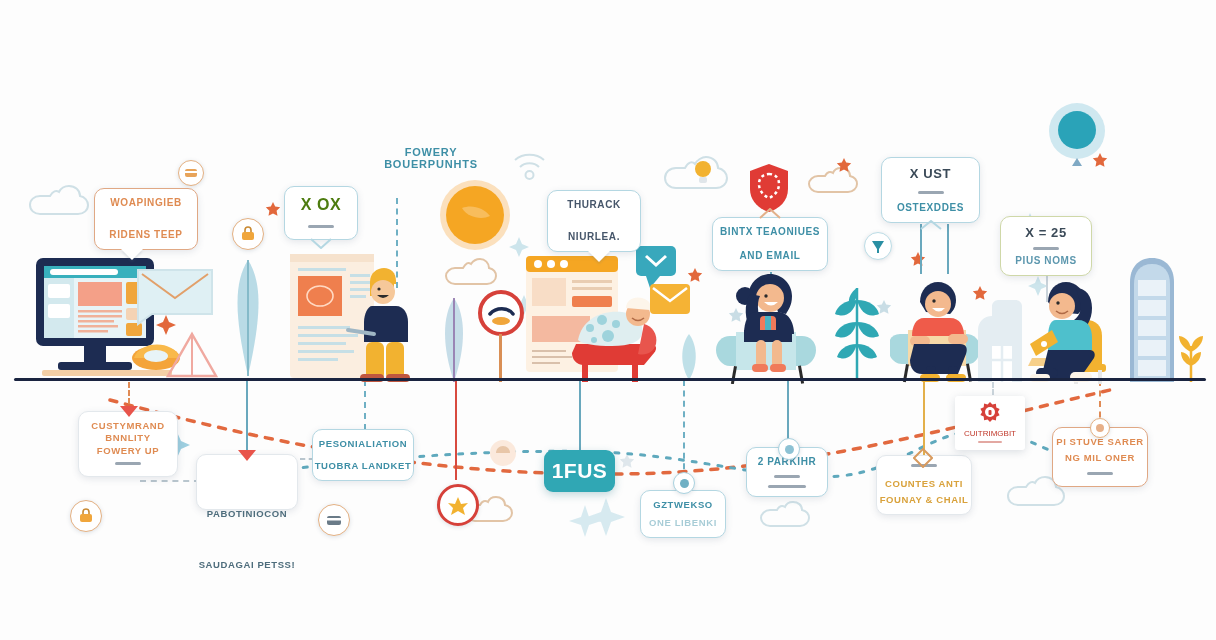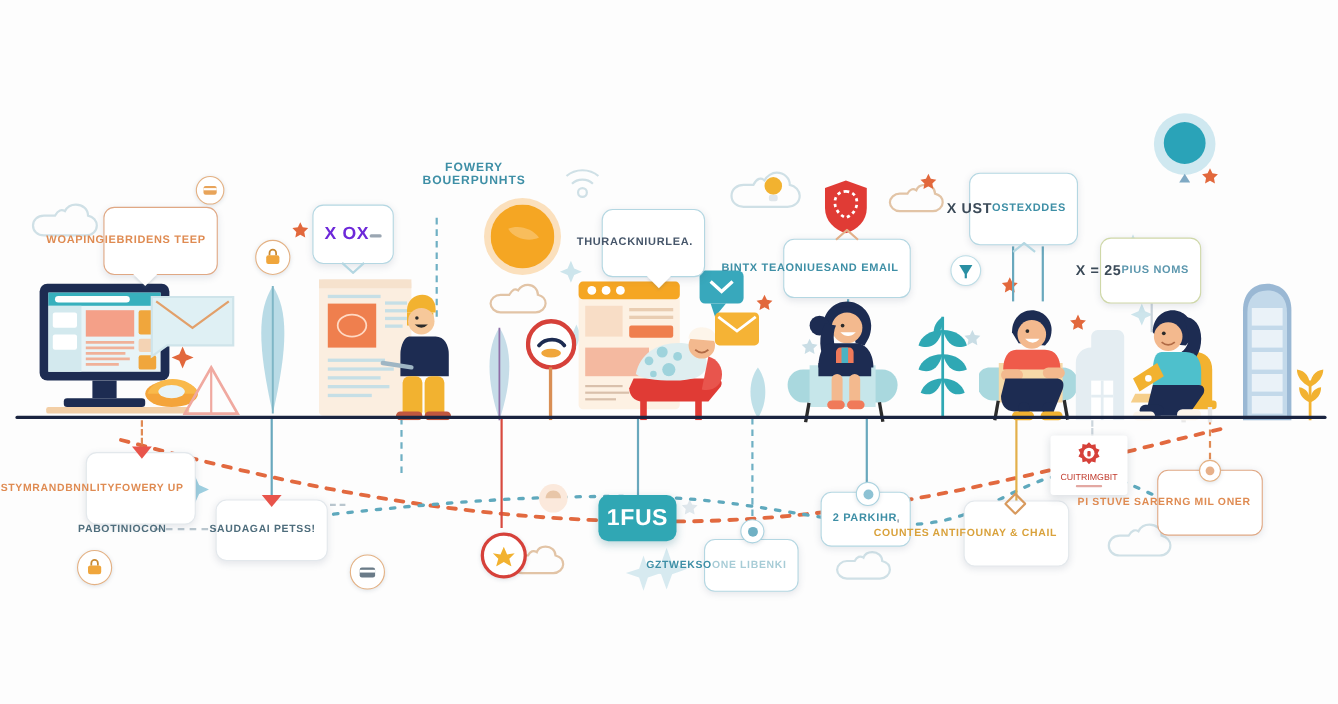--- a/index.html
+++ b/index.html
@@ -12,21 +12,21 @@
   #stage{position:absolute;inset:0;width:1216px;height:640px;background:#fdfdfd;}
   .abs{position:absolute;}
 
   
   .axis{left:14px;top:378px;width:1192px;height:3px;background:#1a2440;border-radius:2px;}
 
   
   .card{
     position:absolute;box-sizing:border-box;
     background:#ffffff;border-radius:10px;
-    display:flex;flex-direction:row;align-items:center;justify-content:flex-end;
+    display:flex;flex-direction:column;align-items:center;justify-content:space-between;
     text-align:center;padding:8px 10px;
     box-shadow:0 2px 7px rgba(60,80,110,.13);
   }
   .card .ln{
     display:block;font-weight:700;letter-spacing:.6px;
     line-height:1.25;white-space:nowrap;
   }
   .rule{height:3px;border-radius:2px;margin:5px auto 3px;background:#9aa6b2;width:34px;}
   .rule.sm{width:26px;height:3px;}
   .rule.lg{width:60px;}
@@ -476,21 +476,21 @@
     <span class="ln" style="color:#3e8fa6;font-size:11px;font-weight:700;letter-spacing:.8px;display:block;">FOWERY</span>
     <span class="ln" style="color:#3e8fa6;font-size:11px;font-weight:700;letter-spacing:.8px;display:block;">BOUERPUNHTS</span>
   </div>
 
   <div class="card c-orange tail-d" style="left:94px;top:188px;width:104px;height:62px;">
     <span class="ln" style="font-size:10px;">WOAPINGIEB</span>
     <span class="ln" style="font-size:10px;">RIDENS TEEP</span>
   </div>
 
   <div class="card c-blue" style="left:284px;top:186px;width:74px;height:54px;">
-    <span class="ln" style="font-size:16px;color:#6d28d9;">X OX</span>
+    <span class="ln" style="font-size:16px;color:#4d7c0f;">X OX</span>
     <span class="rule sm"></span>
   </div>
   <svg class="abs" style="left:310px;top:238px;" width="22" height="11">
     <path d="M1 1l10 9 10-9" fill="none" stroke="#b4d7e2" stroke-width="2"></path>
   </svg>
 
   <div class="card c-blue tail-dr" style="left:547px;top:190px;width:94px;height:62px;">
     <span class="ln" style="font-size:10px;color:#46566a;">THURACK</span>
     <span class="ln" style="font-size:10px;color:#46566a;">NIURLEA.</span>
   </div>
@@ -530,20 +530,24 @@
 
   <div class="card c-plain" style="left:196px;top:454px;width:102px;height:56px;gap:39px;">
     <span class="rule lg" style="margin:0 auto 6px;"></span>
     <span class="ln" style="font-size:9.5px;color:#4e6d7c;">PABOTINIOCON</span>
     <span class="ln" style="font-size:9.5px;color:#4e6d7c;">SAUDAGAI PETSS!</span>
   </div>
   <svg class="abs" style="left:236px;top:448px;" width="22" height="14">
     <path d="M2 2h18l-9 11z" fill="#e8544b"></path>
   </svg>
 
+  <div class="card c-blue" style="left:312px;top:429px;width:102px;height:52px;">
+    <span class="ln" style="font-size:9.5px;">PESONIALIATION</span>
+    <span class="ln" style="font-size:9.5px;">TUOBRA LANDKET</span>
+  </div>
 
   <div class="teal-badge" style="left:544px;top:450px;width:71px;height:42px;text-align:center;">
     <span class="ln" style="font-size:21px;">1FUS</span>
   </div>
 
   <div class="card c-blue" style="left:640px;top:490px;width:86px;height:48px;">
     <span class="ln" style="font-size:9.5px;">GZTWEKSO</span>
     <span class="ln" style="font-size:9.5px;opacity:.45;">ONE LIBENKI</span>
   </div>
   <div class="badge b-blue" style="left:673px;top:472px;width:20px;height:20px;">

